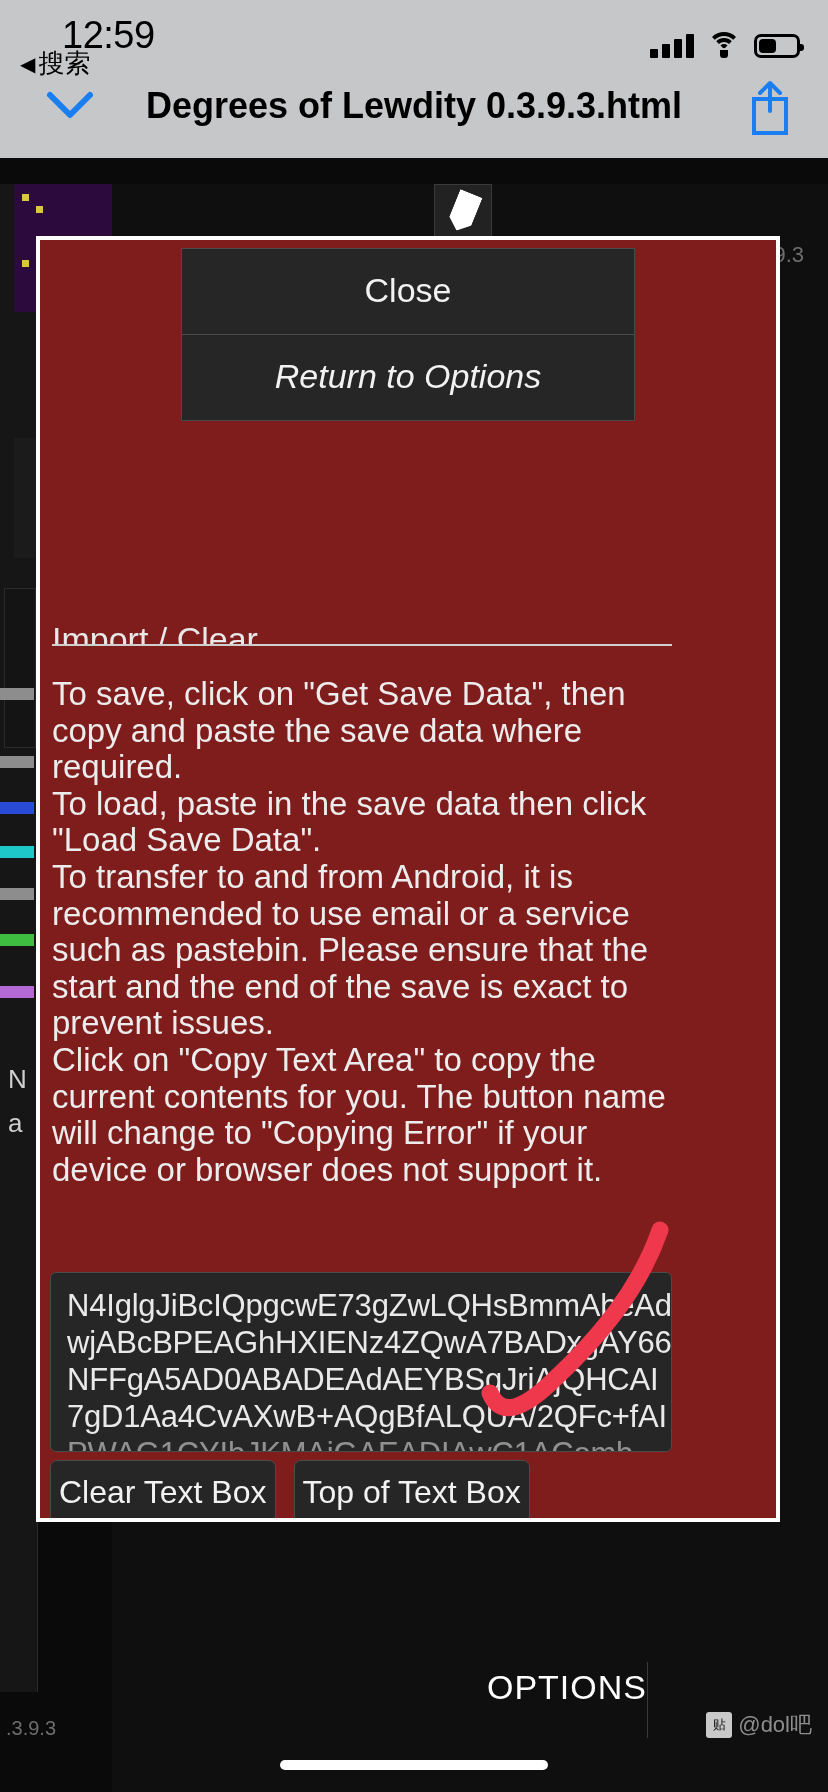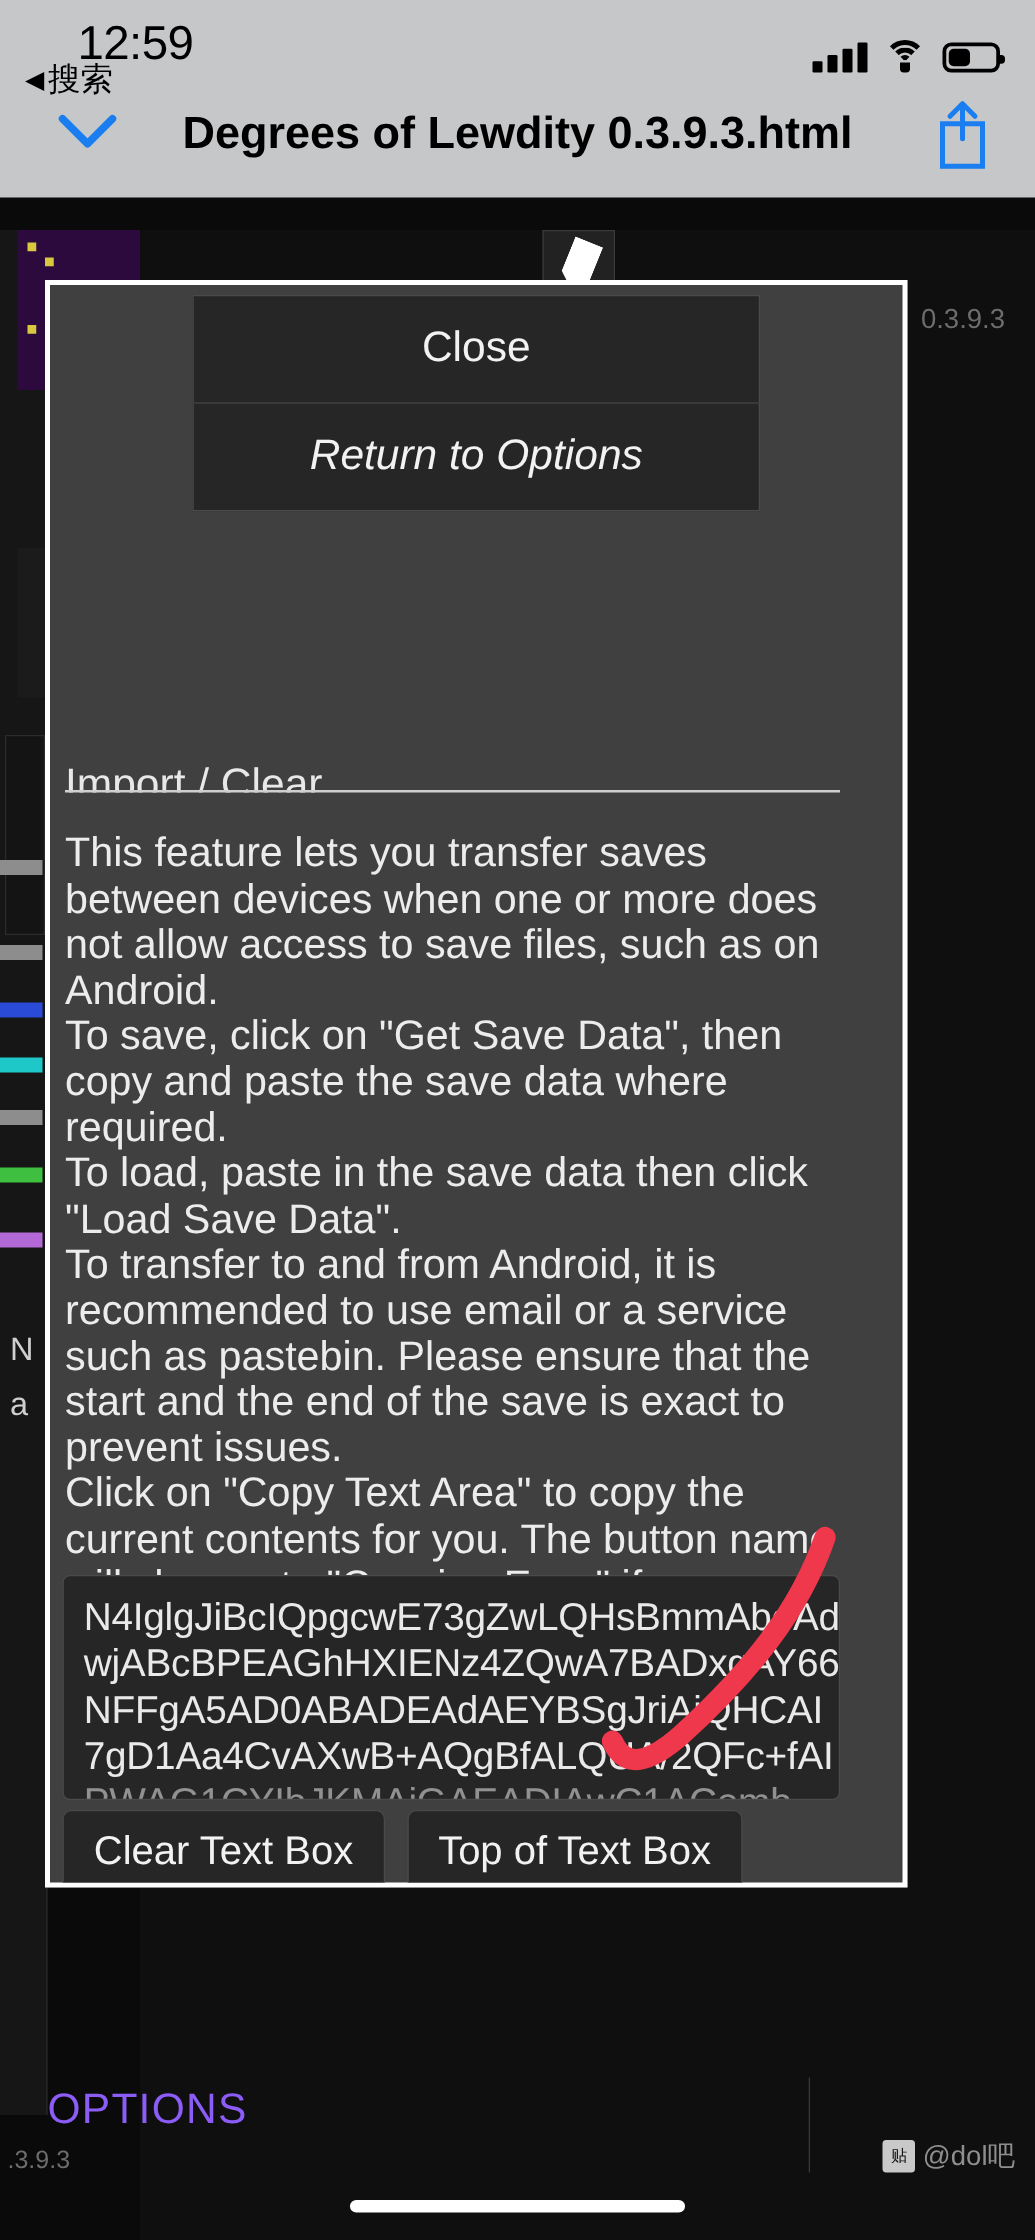--- a/index.html
+++ b/index.html
@@ -75,40 +75,40 @@
   .version-tr { position:absolute; right: 24px; top: 40px; color:#6d6d6d; font-size: 22px; margin-top: 44px; }
   .version-bl { position:absolute; left: 6px; bottom: 52px; color:#6d6d6d; font-size: 20px; }
   .pencil-btn { position:absolute; left: 434px; top: 26px; width: 58px; height: 58px;
                 background:#222; border:1px solid #3a3a3a; }
   .pencil-glyph { position:absolute; left: 452px; top: 34px; width: 24px; height: 40px;
                   background:#fff; transform: rotate(22deg);
                   clip-path: polygon(0 0,100% 0,100% 74%,50% 100%,0 74%); }
   .left-swatch { position:absolute; left: 0px; width: 34px; height: 12px; }
   .bottom-tabs { position:absolute; left: 38px; bottom: 54px; right: 180px; height: 76px;
                  display:flex; }
-  .bottom-tab { flex:1; color:#8b5cf6; font-size: 34px; text-align:left;
+  .bottom-tab { flex:1; color:#ffffff; font-size: 34px; text-align:right;
                 border-right:1px solid #3a3a3a; padding-top: 6px; letter-spacing: 1px; }
   .avatar-box { position:absolute; left: 14px; top: 280px; width: 60px; height: 120px;
                 background:#1b1b1b; }
   .thumb-strip { position:absolute; left: 4px; top: 430px; width: 32px; height: 160px;
                  background:#141414; border:1px solid #2b2b2b; }
   .left-text { position:absolute; left: 8px; color:#cfcfcf; font-size: 26px; }
   .home-indicator { position:absolute; left: 50%; transform: translateX(-50%);
                     bottom: 22px; width: 268px; height: 10px; background: #fff;
                     border-radius: 6px; }
   .watermark { position:absolute; right: 16px; bottom: 52px;
                color:#8e8e8e; font-size: 22px; display:flex; align-items:center; gap:6px; }
   .wm-badge { width: 26px; height: 26px; background: #c9c9c9; color:#111;
               font-size: 13px; display:flex; align-items:center; justify-content:center;
               border-radius:3px; }
 
   
   .modal {
-    position: absolute; left: 36px; top: 224px; width: 690px; height: 1286px;
-    background: #404040; border: 4px solid #ffffff; overflow: hidden;
+    position: absolute; left: 36px; top: 236px; width: 744px; height: 1286px;
+    background: #7f1d1d; border: 4px solid #ffffff; overflow: hidden;
   }
   .modal-inner { position: relative; width: 100%; height: 100%; padding: 0 10px; }
 
   .m-btn {
     display: block; width: 454px; margin: 0 auto;
     background: #262626; border: 1px solid #4a4a4a;
     color: #f2f2f2; font-size: 34px; text-align: center;
     padding: 22px 0 24px;
   }
   .m-btn.first { margin-top: 8px; }
@@ -135,21 +135,21 @@
   .ta-line {
     color: #e9e9e9; font-size: 31px; line-height: 37px; white-space: nowrap;
     letter-spacing: -0.2px;
   }
   .ta-line.faded { opacity: 0.55; }
 
   .btn-rows { position:absolute; left: 10px; top: 1212px; width: 640px; }
   .btn-row { display: flex; gap: 18px; margin-bottom: 16px; }
   .g-btn {
     background: #262626; border: 1px solid #4a4a4a; border-radius: 7px;
-    color: #f2f2f2; font-size: 32px; padding: 13px 24px 16px; white-space: nowrap;
+    color: #f2f2f2; font-size: 32px; padding: 13px 8px 16px; white-space: nowrap;
   }
 
   
   .annot { position: absolute; left: 0; top: 158px; width: 828px; height: 1634px;
            pointer-events: none; }
 </style>
 </head>
 <body>
 
 <div id="root">
@@ -202,21 +202,20 @@
   <div class="modal">
     <div class="modal-inner">
 
       <div class="m-btn first">Close</div>
       <div class="m-btn second">Return to Options</div>
 
       <div class="clipped-head">Import / Clear</div>
       <div class="hrule"></div>
 
       <div class="body-text">
-        <p>This feature lets you transfer saves between devices when one or more does not allow access to save files, such as on Android.</p>
         <p>To save, click on "Get Save Data", then copy and paste the save data where required.</p>
         <p>To load, paste in the save data then click "Load Save Data".</p>
         <p>To transfer to and from Android, it is recommended to use email or a service such as pastebin. Please ensure that the start and the end of the save is exact to prevent issues.</p>
         <p>Click on "Copy Text Area" to copy the current contents for you. The button name will change to "Copying Error" if your device or browser does not support it.</p>
       </div>
 
       <div class="textarea-box">
         <div class="ta-line">N4IglgJiBcIQpgcwE73gZwLQHsBmmAbeAd</div>
         <div class="ta-line">wjABcBPEAGhHXIENz4ZQwA7BADxgAY66</div>
         <div class="ta-line">NFFgA5AD0ABADEAdAEYBSgJriAjQHCAI</div>

